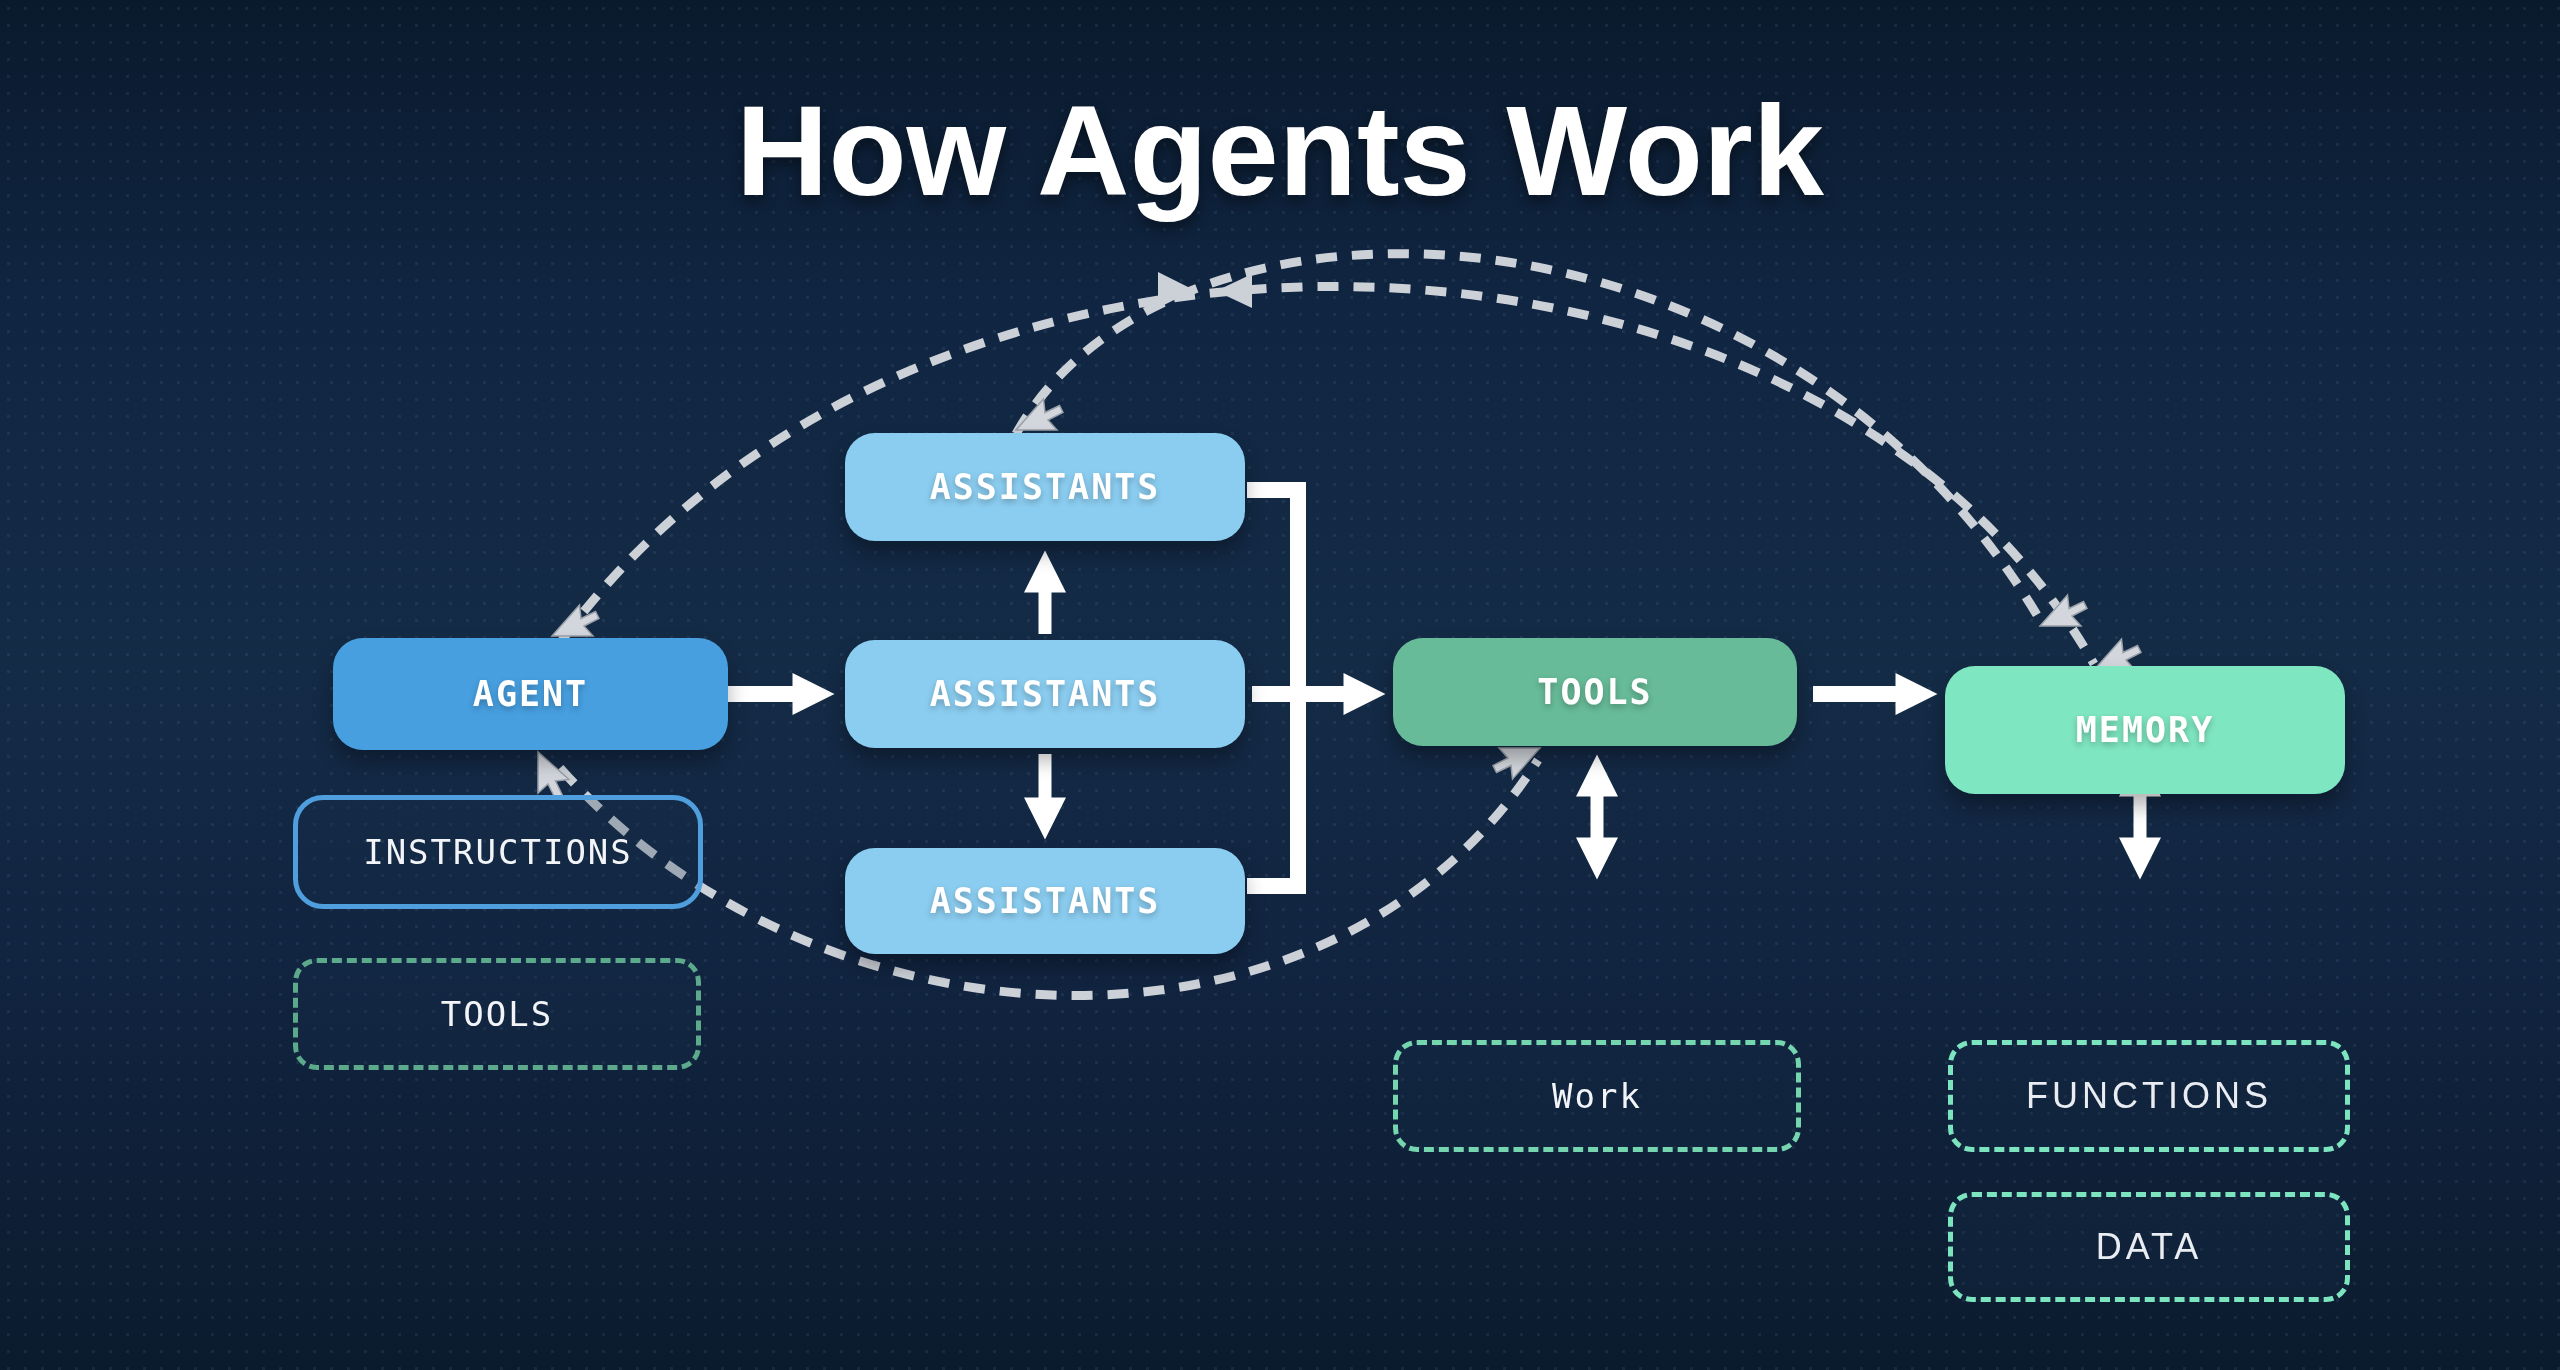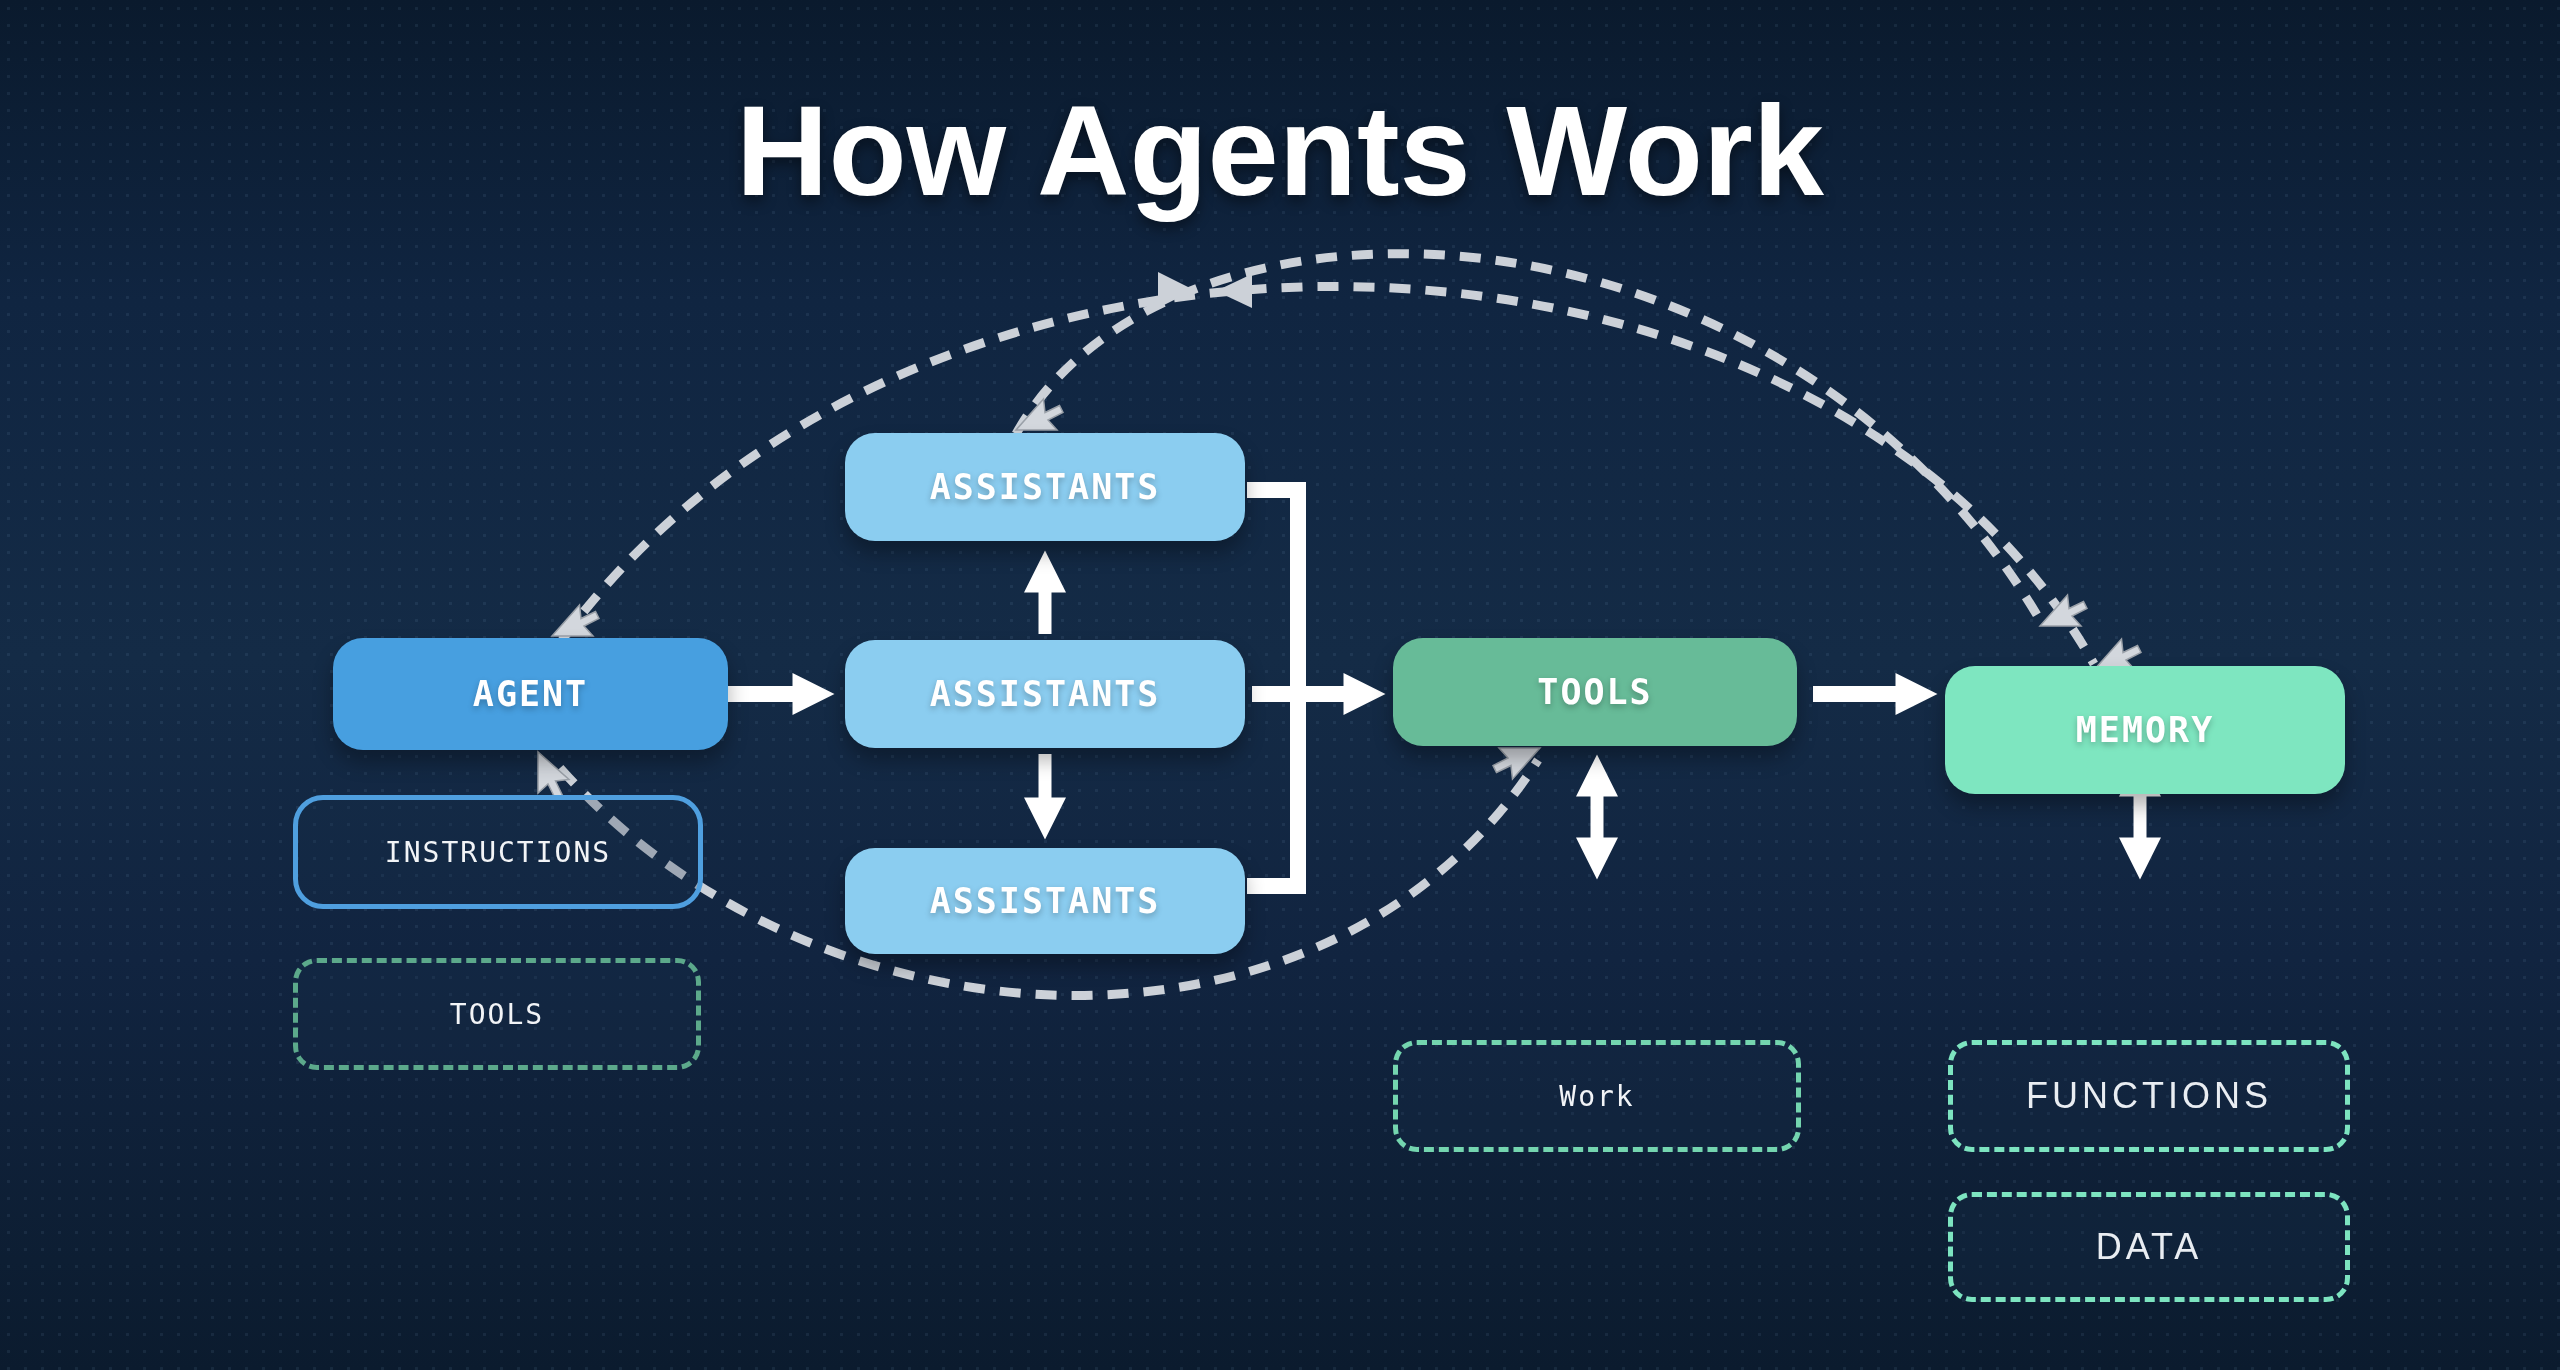--- a/index.html
+++ b/index.html
@@ -19,21 +19,21 @@
     font-size:128px;line-height:1.05;color:#ffffff;white-space:nowrap;letter-spacing:0px;
     text-shadow:0 6px 14px rgba(0,0,0,0.45);
     text-align:right;
   }
   .node{
     position:absolute;display:flex;align-items:center;justify-content:center;
     border-radius:30px;color:#ffffff;font-weight:bold;font-size:35px;letter-spacing:2px;
     box-shadow:0 12px 20px rgba(0,0,0,0.30);
   }
   .node.outline{
-    background:rgba(23,46,74,0.25);font-weight:normal;box-shadow:none;font-size:28px;color:#f2f4f7;
+    background:rgba(23,46,74,0.25);font-weight:normal;box-shadow:none;font-size:34px;color:#f2f4f7;
   }
   .node.sans{
     font-family:"Liberation Sans","DejaVu Sans",sans-serif;letter-spacing:4px;color:#e9edf2;font-size:36px;
   }
   .lbl{text-shadow:0 3px 6px rgba(0,0,0,0.25);}
   svg.overlay{position:absolute;left:0;top:0;pointer-events:none;}
 </style>
 </head>
 <body>
 

